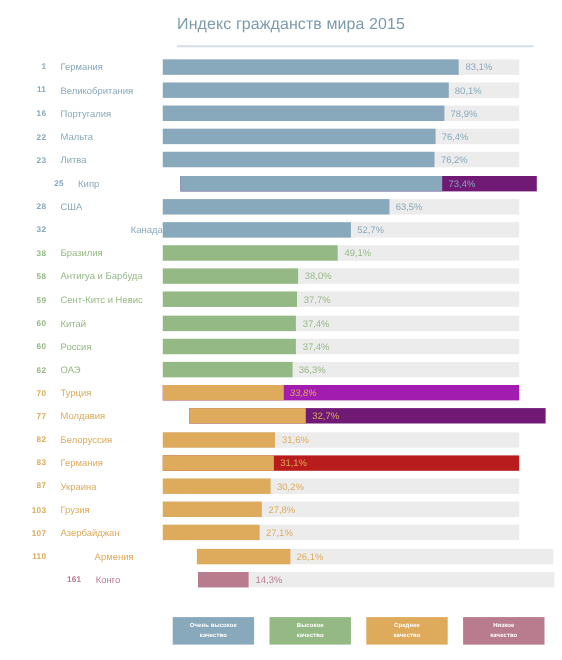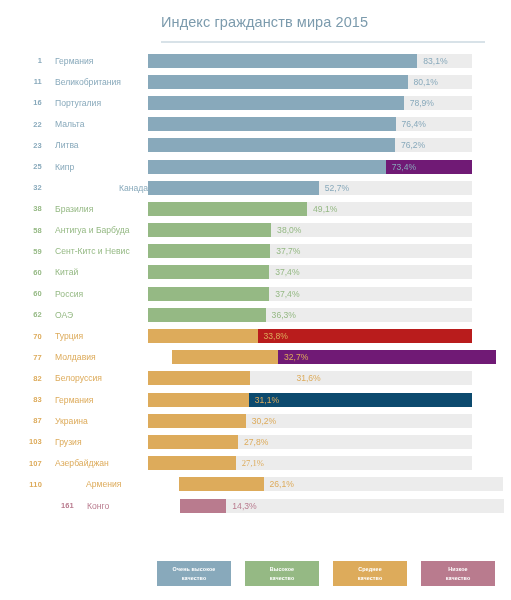--- a/index.html
+++ b/index.html
@@ -156,28 +156,36 @@
       </div>
       <div class="row">
         <div class="rank" style="color: rgb(136, 169, 187);">23</div>
         <div class="country" style="color: rgb(136, 169, 187);">Литва</div>
         <div class="track" style="background: rgb(236, 236, 236);">
           <div class="bar" style="width: 246.888px; background: rgb(136, 169, 187);"></div>
           <div class="value" style="left: 252.888px; color: rgb(136, 169, 187);">76,2%</div>
         </div>
       </div>
       <div class="row">
-        <div class="rank" style="color: rgb(136, 169, 187);">25</div>
+        <div class="rank" style="color: rgb(136, 169, 187); margin-left: 16px;">25</div>
         <div class="country" style="color: rgb(136, 169, 187);">Кипр</div>
         <div class="track" style="background: #701a75;">
           <div class="bar" style="width: 237.816px; background: rgb(136, 169, 187);"></div>
           <div class="value" style="left: 243.816px; color: rgb(136, 169, 187);">73,4%</div>
         </div>
       </div>
       <div class="row">
+        <div class="rank" style="color: rgb(136, 169, 187);">28</div>
+        <div class="country" style="color: rgb(136, 169, 187);">США</div>
+        <div class="track" style="background: rgb(236, 236, 236);">
+          <div class="bar" style="width: 205.74px; background: rgb(136, 169, 187);"></div>
+          <div class="value" style="left: 211.74px; color: rgb(136, 169, 187);">63,5%</div>
+        </div>
+      </div>
+      <div class="row">
         <div class="rank" style="color: rgb(136, 169, 187);">32</div>
         <div class="country" style="color: rgb(136, 169, 187); text-align: right;">Канада</div>
         <div class="track" style="background: rgb(236, 236, 236);">
           <div class="bar" style="width: 170.748px; background: rgb(136, 169, 187);"></div>
           <div class="value" style="left: 176.748px; color: rgb(136, 169, 187);">52,7%</div>
         </div>
       </div>
       <div class="row">
         <div class="rank" style="color: rgb(149, 185, 132);">38</div>
         <div class="country" style="color: rgb(149, 185, 132);">Бразилия</div>
@@ -222,45 +230,45 @@
         <div class="rank" style="color: rgb(149, 185, 132);">62</div>
         <div class="country" style="color: rgb(149, 185, 132);">ОАЭ</div>
         <div class="track" style="background: rgb(236, 236, 236);">
           <div class="bar" style="width: 117.612px; background: rgb(149, 185, 132);"></div>
           <div class="value" style="left: 123.612px; color: rgb(149, 185, 132);">36,3%</div>
         </div>
       </div>
       <div class="row">
         <div class="rank" style="color: rgb(221, 171, 91);">70</div>
         <div class="country" style="color: rgb(221, 171, 91);">Турция</div>
-        <div class="track" style="background: #b91c1c;">
+        <div class="track" style="background: #a21caf; font-style: italic;">
           <div class="bar" style="width: 109.512px; background: rgb(221, 171, 91);"></div>
           <div class="value" style="left: 115.512px; color: rgb(221, 171, 91);">33,8%</div>
         </div>
       </div>
       <div class="row">
         <div class="rank" style="color: rgb(221, 171, 91);">77</div>
         <div class="country" style="color: rgb(221, 171, 91);">Молдавия</div>
         <div class="track" style="background: #701a75; margin-left: 24px;">
           <div class="bar" style="width: 105.948px; background: rgb(221, 171, 91);"></div>
           <div class="value" style="left: 111.948px; color: rgb(221, 171, 91);">32,7%</div>
         </div>
       </div>
       <div class="row">
         <div class="rank" style="color: rgb(221, 171, 91);">82</div>
         <div class="country" style="color: rgb(221, 171, 91);">Белоруссия</div>
         <div class="track" style="background: rgb(236, 236, 236);">
           <div class="bar" style="width: 102.384px; background: rgb(221, 171, 91);"></div>
-          <div class="value" style="left: 108.384px; color: rgb(221, 171, 91); margin-left: 40px;">31,6%</div>
+          <div class="value" style="left: 108.384px; color: rgb(221, 171, 91);">31,6%</div>
         </div>
       </div>
       <div class="row">
         <div class="rank" style="color: rgb(221, 171, 91);">83</div>
         <div class="country" style="color: rgb(221, 171, 91);">Германия</div>
-        <div class="track" style="background: #0c4a6e; text-decoration: underline;">
+        <div class="track" style="background: #b91c1c; text-decoration: underline;">
           <div class="bar" style="width: 100.764px; background: rgb(221, 171, 91);"></div>
           <div class="value" style="left: 106.764px; color: rgb(221, 171, 91);">31,1%</div>
         </div>
       </div>
       <div class="row">
         <div class="rank" style="color: rgb(221, 171, 91);">87</div>
         <div class="country" style="color: rgb(221, 171, 91);">Украина</div>
         <div class="track" style="background: rgb(236, 236, 236);">
           <div class="bar" style="width: 97.848px; background: rgb(221, 171, 91);"></div>
           <div class="value" style="left: 103.848px; color: rgb(221, 171, 91);">30,2%</div>
@@ -270,21 +278,21 @@
         <div class="rank" style="color: rgb(221, 171, 91);">103</div>
         <div class="country" style="color: rgb(221, 171, 91);">Грузия</div>
         <div class="track" style="background: rgb(236, 236, 236);">
           <div class="bar" style="width: 90.072px; background: rgb(221, 171, 91);"></div>
           <div class="value" style="left: 96.072px; color: rgb(221, 171, 91);">27,8%</div>
         </div>
       </div>
       <div class="row">
         <div class="rank" style="color: rgb(221, 171, 91);">107</div>
         <div class="country" style="color: rgb(221, 171, 91);">Азербайджан</div>
-        <div class="track" style="background: rgb(236, 236, 236); font-family: Liberation Serif, serif;">
+        <div class="track" style="background: rgb(236, 236, 236);">
           <div class="bar" style="width: 87.804px; background: rgb(221, 171, 91);"></div>
           <div class="value" style="left: 93.804px; color: rgb(221, 171, 91);">27,1%</div>
         </div>
       </div>
       <div class="row">
         <div class="rank" style="color: rgb(221, 171, 91);">110</div>
         <div class="country" style="color: rgb(221, 171, 91); margin-left: 31px;">Армения</div>
         <div class="track" style="background: rgb(236, 236, 236);">
           <div class="bar" style="width: 84.564px; background: rgb(221, 171, 91);"></div>
           <div class="value" style="left: 90.564px; color: rgb(221, 171, 91);">26,1%</div>

